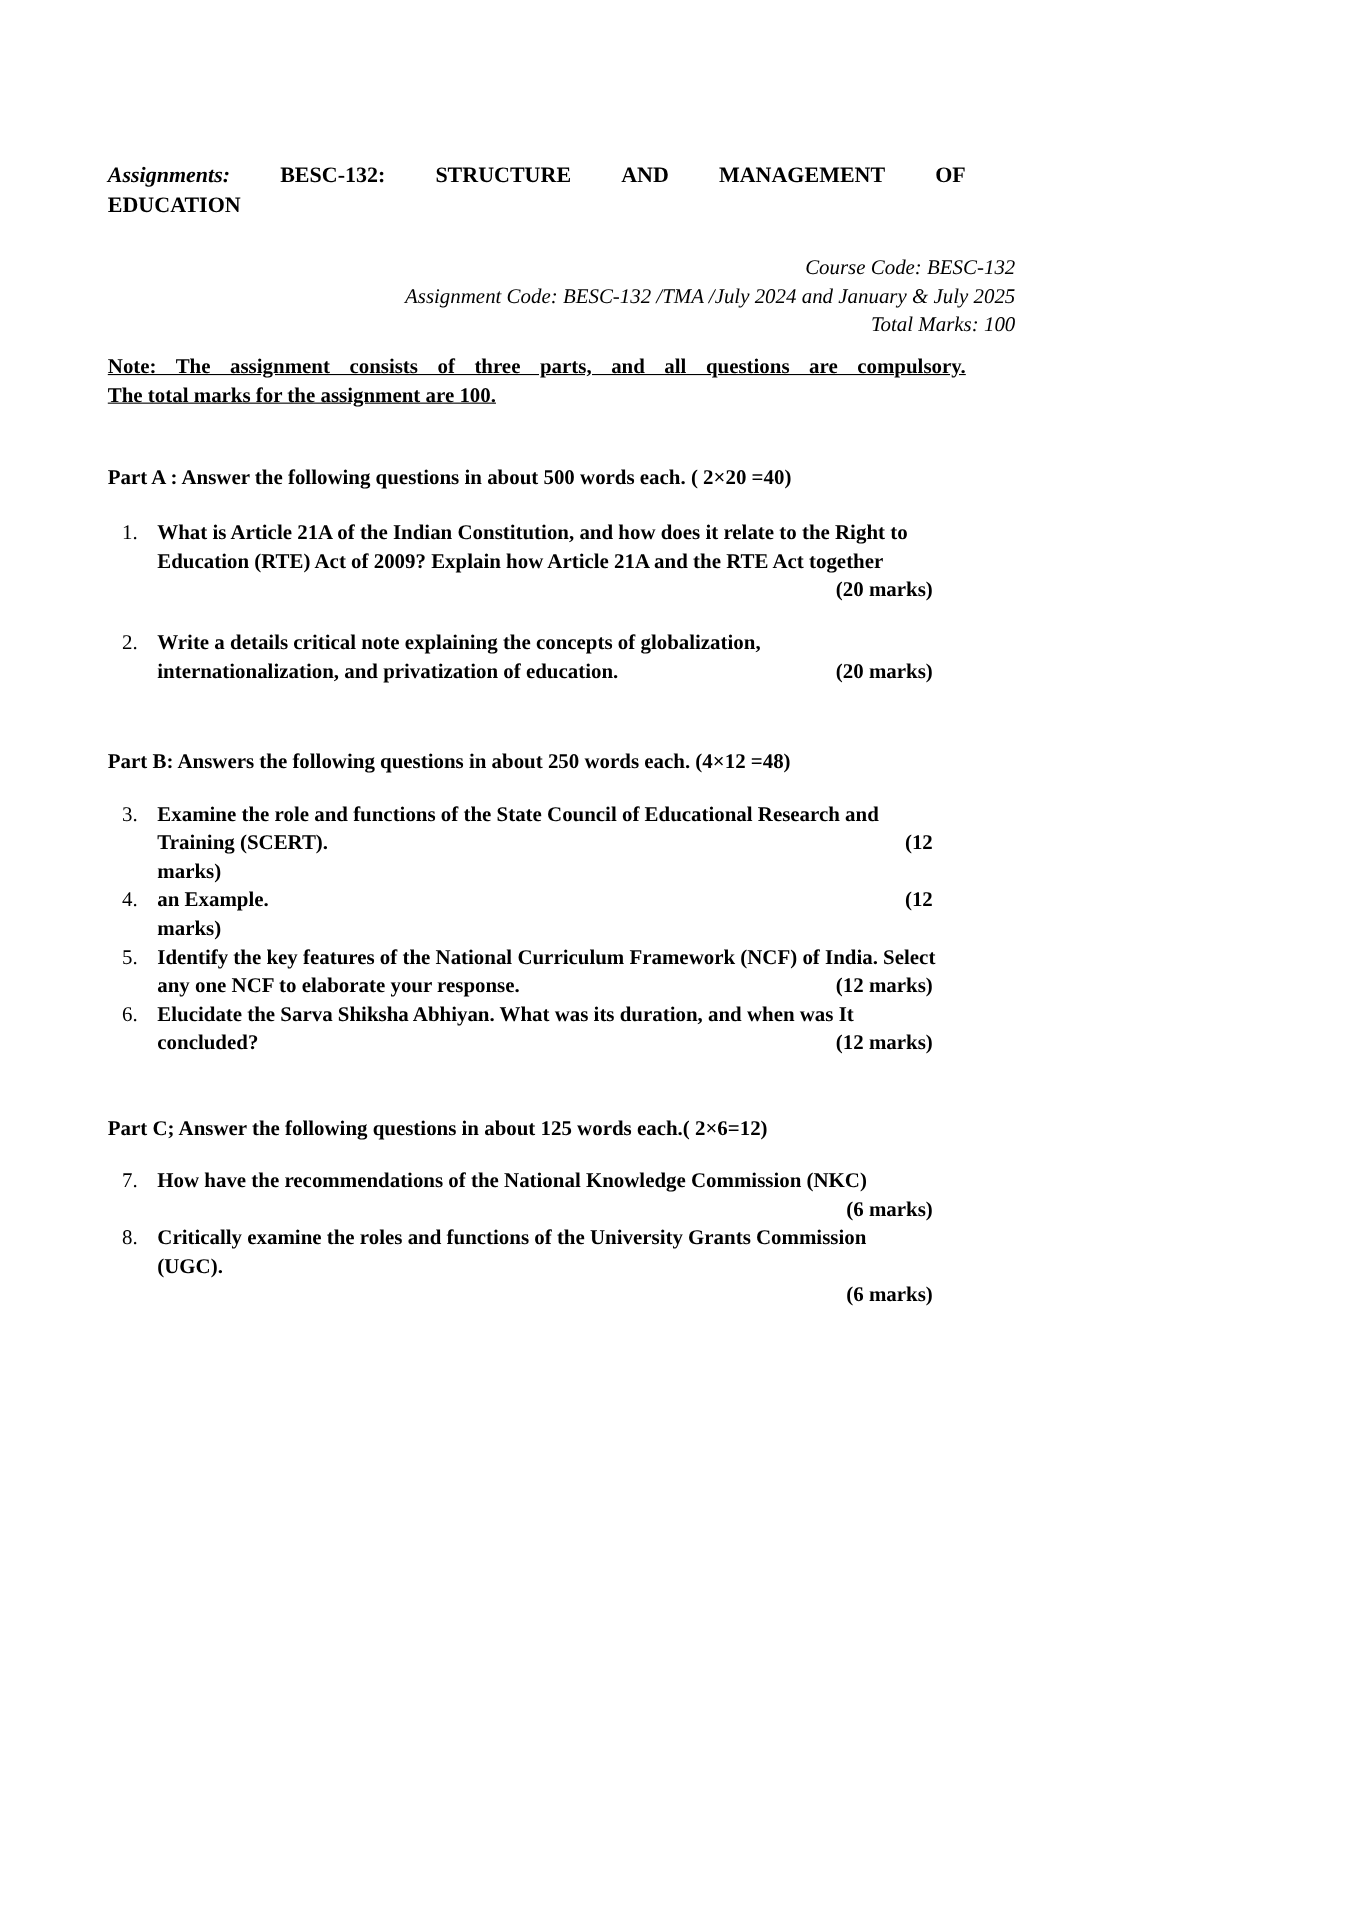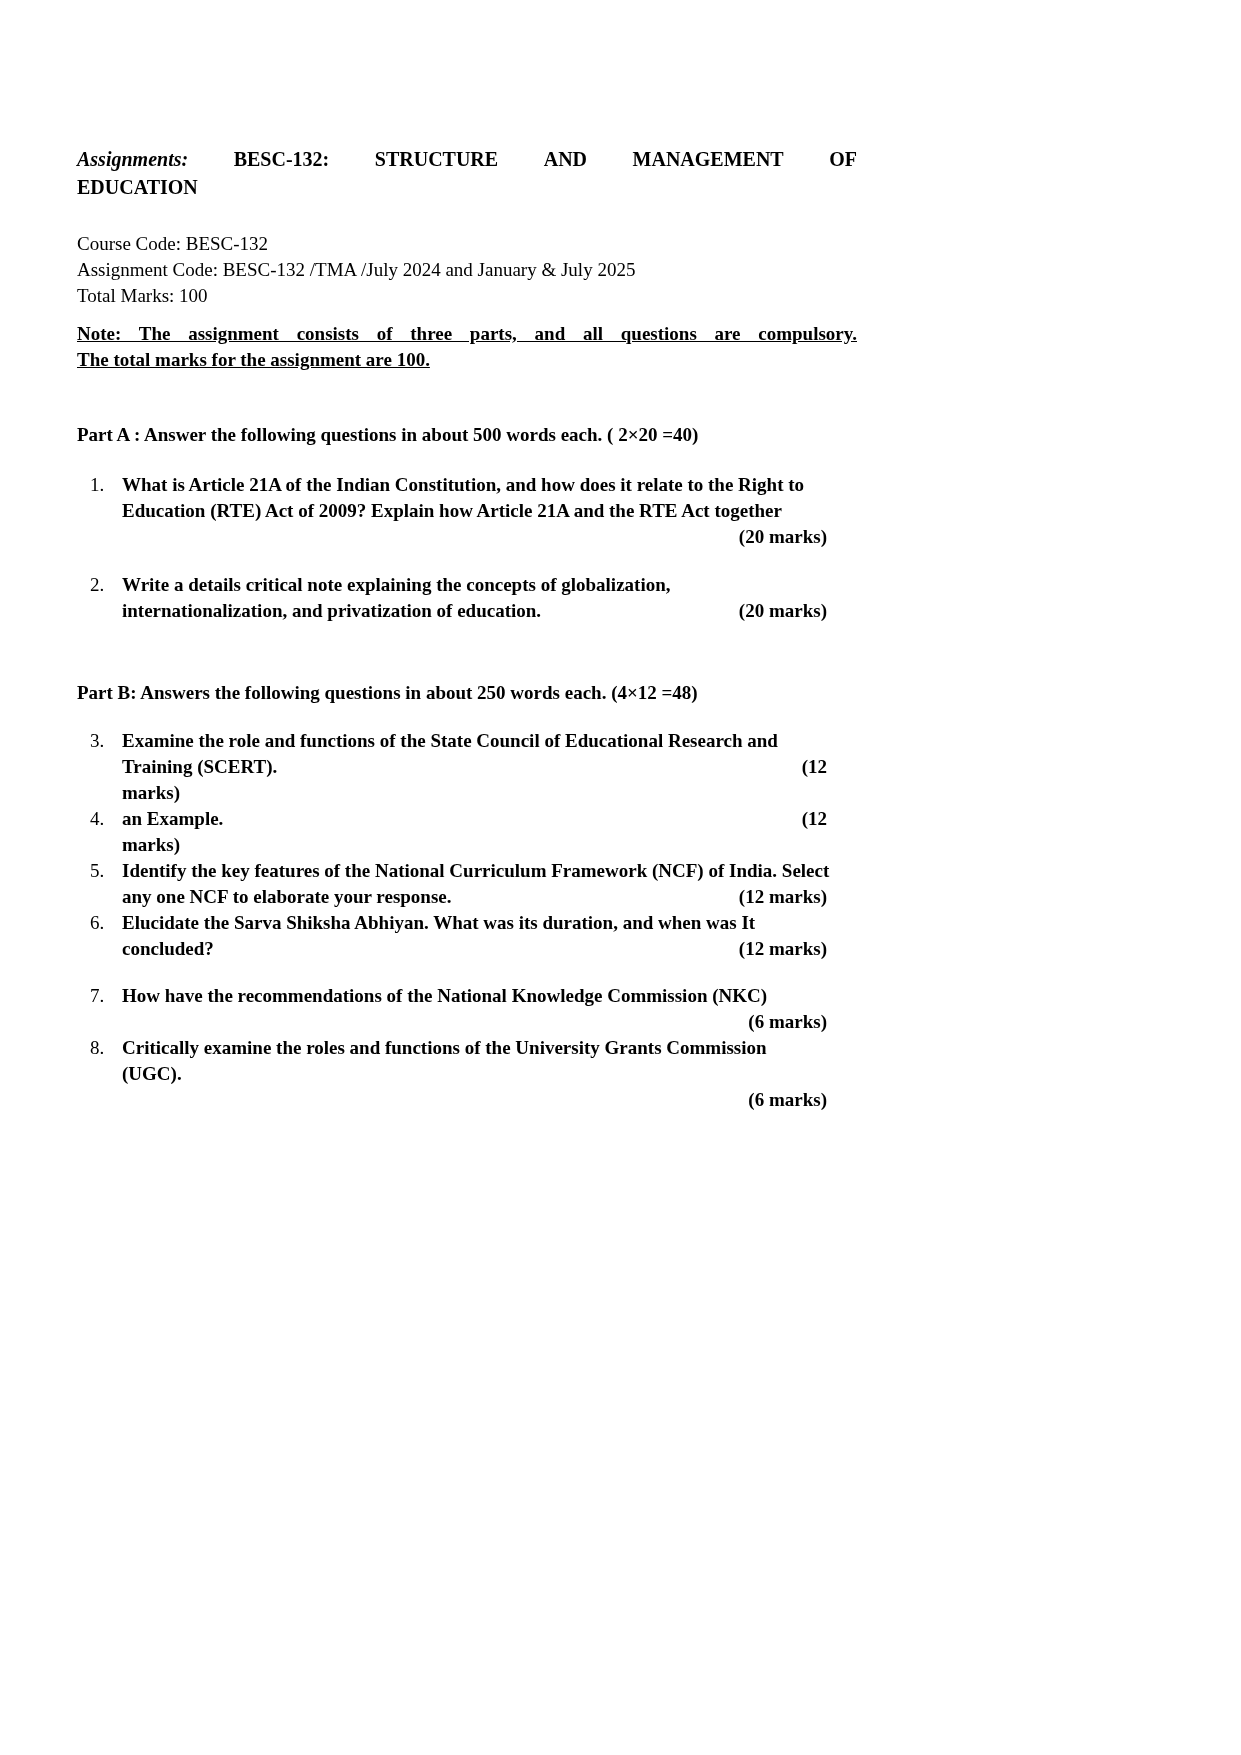--- a/index.html
+++ b/index.html
@@ -10,42 +10,44 @@
   body {
     width: 1241px;
     height: 1755px;
     font-family: "Liberation Serif", "DejaVu Serif", serif;
     color: #000000;
     font-size: 19px;
     line-height: 26px;
     -webkit-font-smoothing: antialiased;
   }
   .page {
-    padding: 145px 0 0 77px;
+    padding: 145px 0 0 98px;
     width: 825px;
     box-sizing: content-box;
   }
   
   .doc-title {
     width: 780px;
     font-weight: bold;
     font-size: 20px;
     line-height: 28px;
   }
   .doc-title-line1 {
     display: flex;
     justify-content: space-between;
   }
   .w-italic {
     font-style: italic;
   }
   
   .header-block {
     width: 825px;
+    text-align: right;
     margin-top: 30px;
+    font-style: italic;
   }
   .header-line {
     min-height: 26px;
   }
   
   .note-block {
     width: 780px;
     font-weight: bold;
     margin-top: 12px;
     text-decoration: underline;
@@ -197,20 +199,21 @@
       <div class="q-line">
         <span>Elucidate the Sarva Shiksha Abhiyan. What was its duration, and when was It</span>
       </div>
       <div class="q-line">
         <span>concluded?</span>
         <span class="q-marks">(12 marks)</span>
       </div>
     </div>
   </div>
 
+  <div class="part-heading part-c-heading">Part C; Answer the following questions in about 125 words each.( 2×6=12)</div>
 
   <div class="question q-gap-sm">
     <div class="q-number">7.</div>
     <div class="q-lines">
       <div class="q-line">
         <span>How have the recommendations of the National Knowledge Commission (NKC)</span>
       </div>
       <div class="q-line">
         <span class="q-marks">(6 marks)</span>
       </div>

